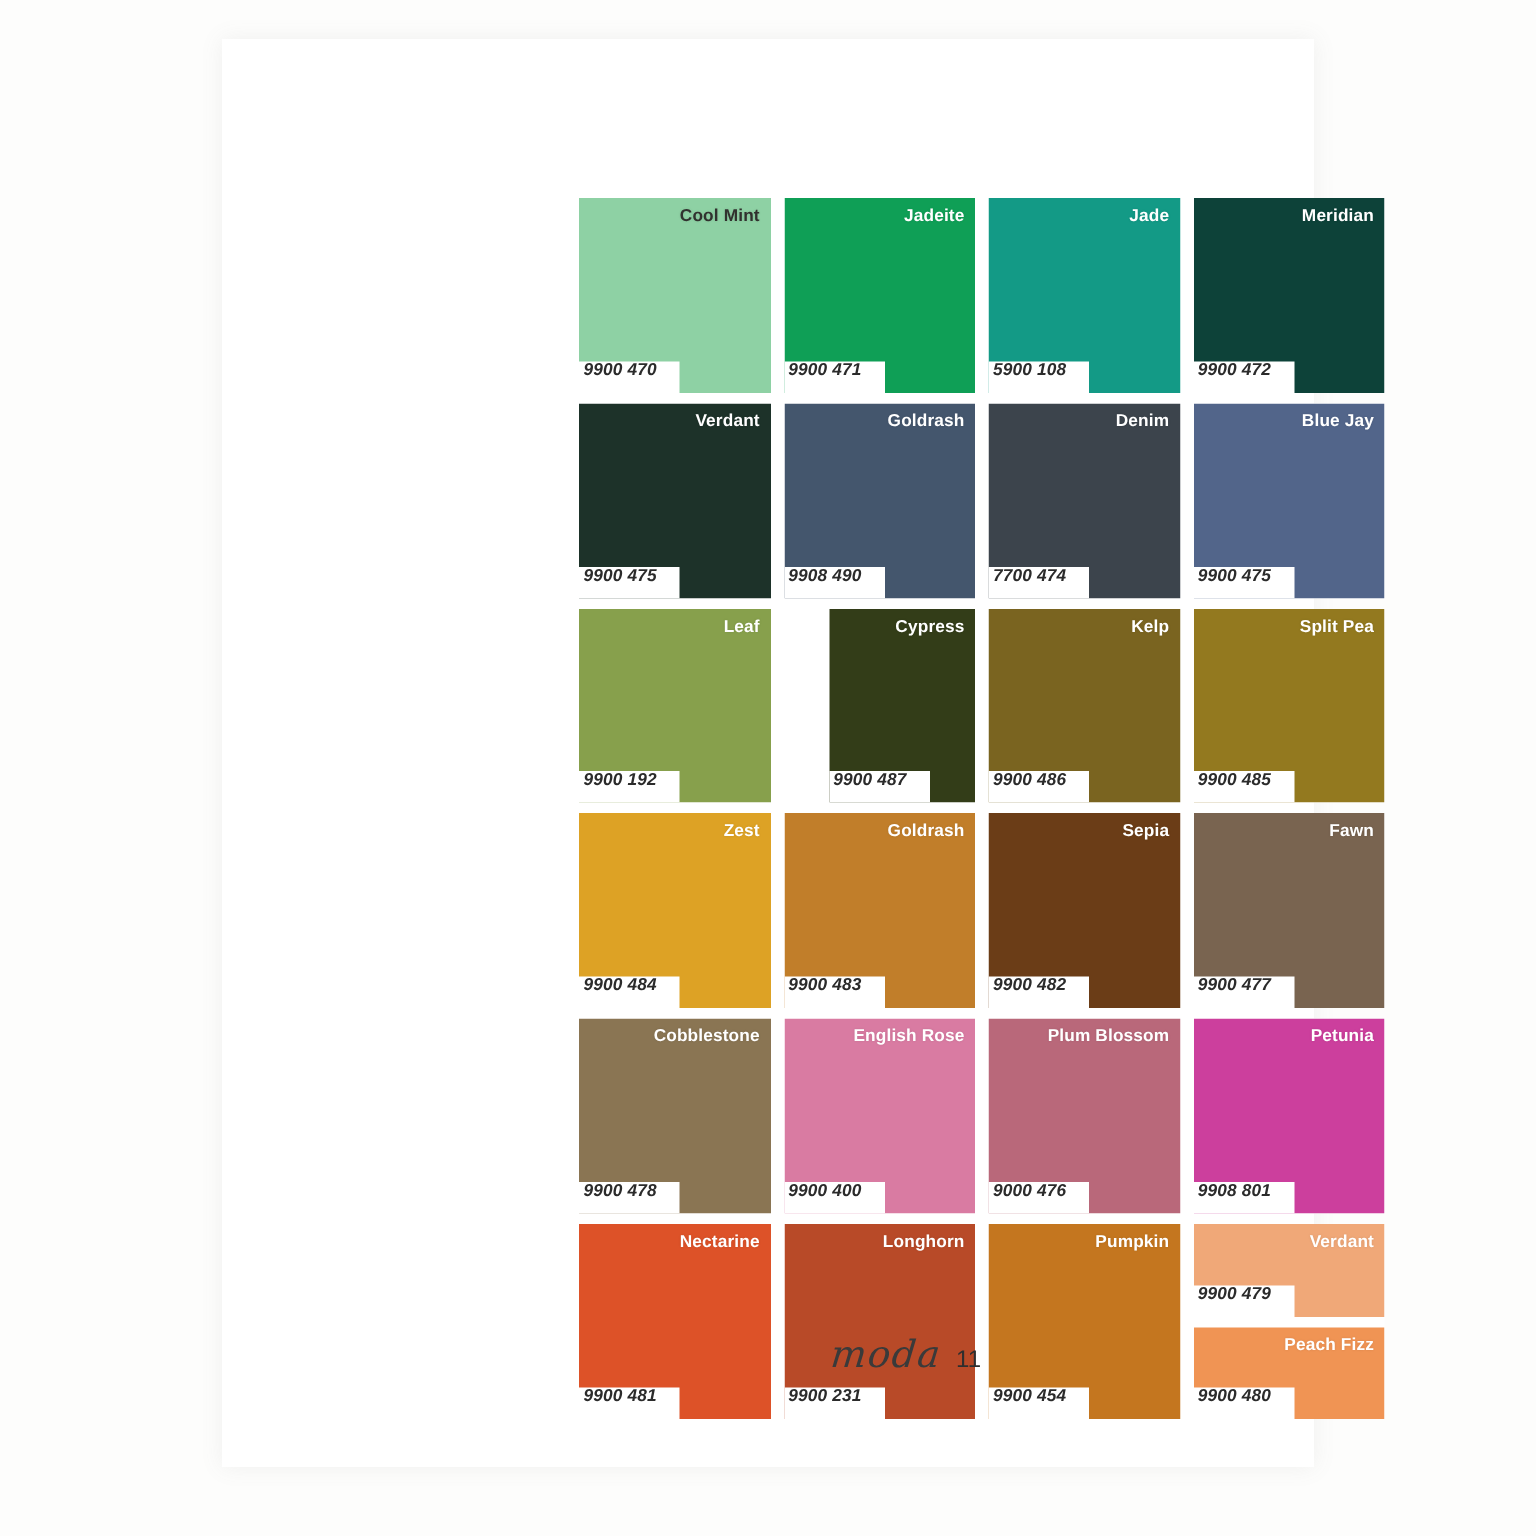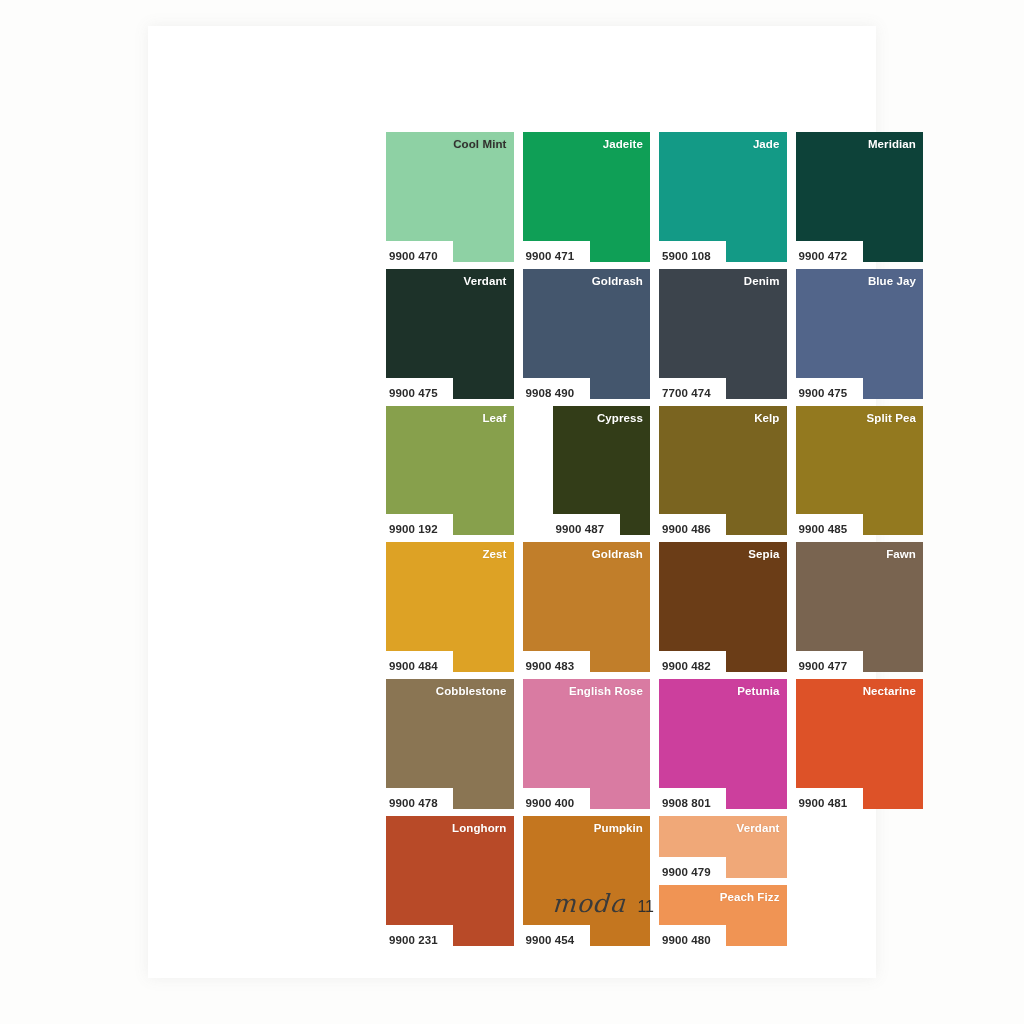--- a/index.html
+++ b/index.html
@@ -53,23 +53,24 @@
 
   
   .sku-notch {
     position: absolute;
     left: 0;
     bottom: 0;
     height: 21px;
     width: 67px;
     background: #ffffff;
     display: flex;
-    align-items: flex-end;
+    align-items: flex-start;
     padding-left: 3px;
     box-sizing: border-box;
+    font-style: italic;
   }
   .sku-text {
     font-size: 11.5px;
     font-weight: bold;
     color: #2b2b2b;
     letter-spacing: 0.1px;
     white-space: nowrap;
     font-family: "Liberation Sans", sans-serif;
   }
 
@@ -268,20 +269,28 @@
       </div>
       <div class="swatch">
         <div class="swatch-fill" style="background: rgb(217, 123, 162);">
           <div class="color-name on-dark">English Rose</div>
           <div class="sku-notch">
             <span class="sku-text">9900 400</span>
           </div>
         </div>
       </div>
       <div class="swatch">
+        <div class="swatch-fill" style="background: rgb(185, 104, 122);">
+          <div class="color-name on-dark">Plum Blossom</div>
+          <div class="sku-notch">
+            <span class="sku-text">9000 476</span>
+          </div>
+        </div>
+      </div>
+      <div class="swatch">
         <div class="swatch-fill" style="background: rgb(204, 63, 157);">
           <div class="color-name on-dark">Petunia</div>
           <div class="sku-notch">
             <span class="sku-text">9908 801</span>
           </div>
         </div>
       </div>
       <div class="swatch">
         <div class="swatch-fill" style="background: rgb(221, 82, 40);">
           <div class="color-name on-dark">Nectarine</div>

